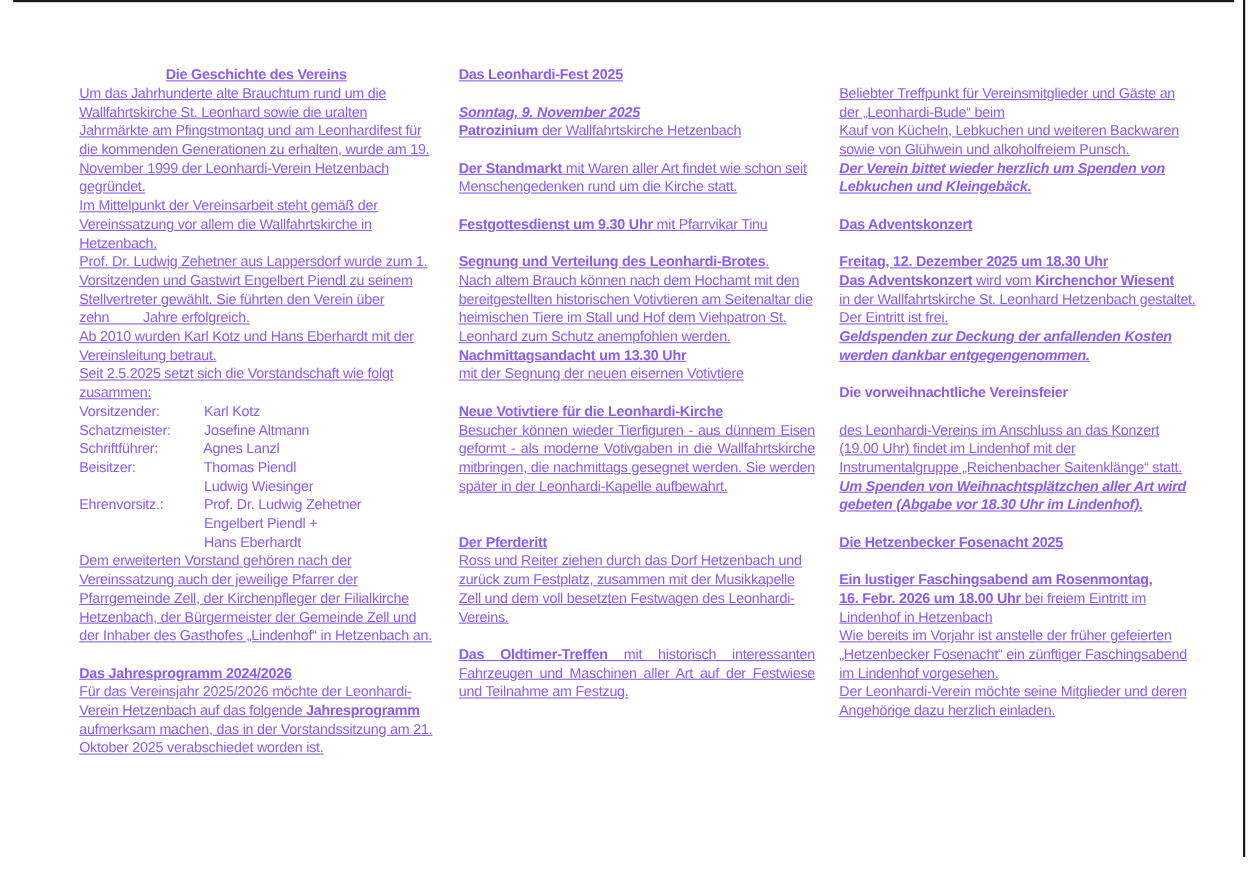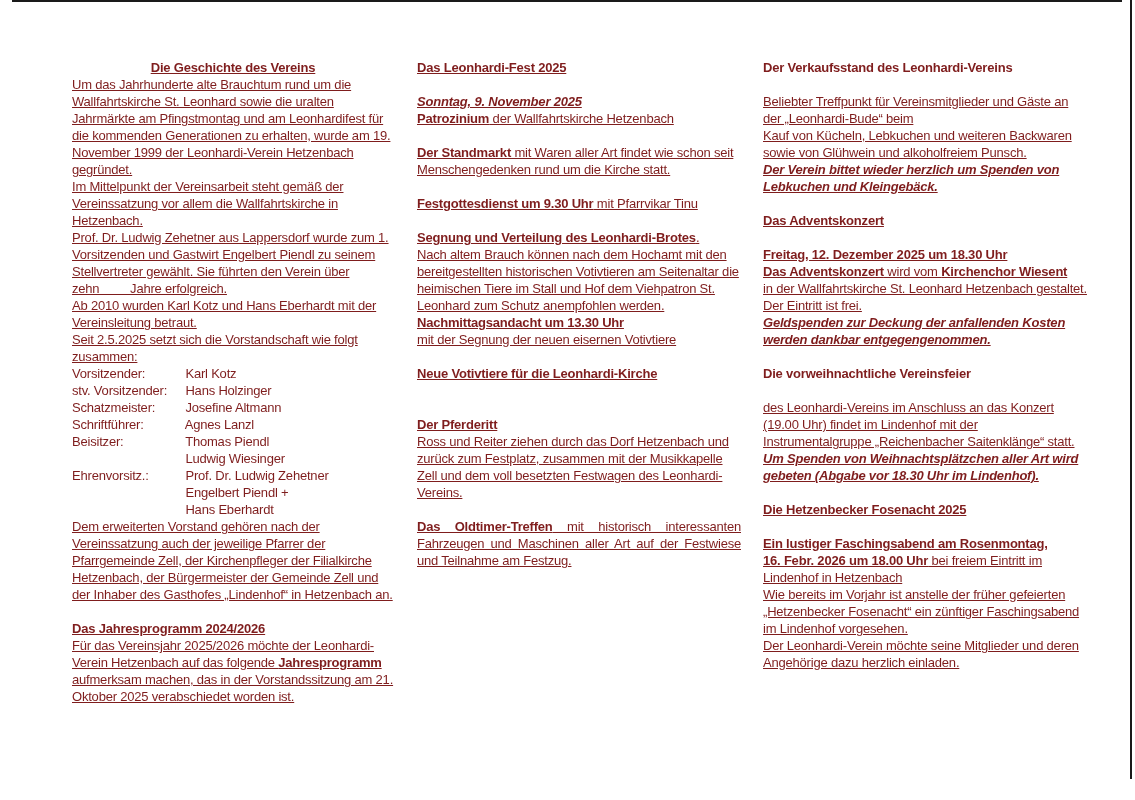--- a/index.html
+++ b/index.html
@@ -3,21 +3,21 @@
 <meta charset="utf-8">
 <title>Document</title>
 <style>
   html,body{margin:0;padding:0;background:#ffffff;}
   .page{
     position:relative;
     width:1135px;height:800px;
     background:#ffffff;
     font-family:"Liberation Sans",sans-serif;
     font-size:13px;line-height:17px;
-    color:#7f1d1d;
+    color:#8b5cf6;
     letter-spacing:-0.2px;
     overflow:hidden;
   }
   .border-line{position:absolute;background:#1a1a1a;}
   .top-border{left:12px;top:0;width:1110px;height:2px;}
   .right-border{left:1130px;top:0;width:2px;height:779px;}
   .col{position:absolute;top:59px;}
   .gap{height:17px;}
   .heading{font-weight:700;}
   .heading.u{text-decoration:underline;}
@@ -32,21 +32,20 @@
 </head>
 <body>
 
 <div class="page">
   <div class="border-line top-border"></div>
   <div class="border-line right-border"></div>
 <div class="col" style="left: 72px; width: 322px;">
       <div class="heading u center">Die Geschichte des Vereins</div>
       <div class="para"><span>Um das Jahrhunderte alte Brauchtum rund um die Wallfahrtskirche St. Leonhard sowie die uralten Jahrmärkte am Pfingstmontag und am Leonhardifest für die kommenden Generationen zu erhalten, wurde am 19. November 1999 der Leonhardi-Verein Hetzenbach gegründet.</span><br><span>Im Mittelpunkt der Vereinsarbeit steht gemäß der Vereinssatzung vor allem die Wallfahrtskirche in Hetzenbach.</span><br><span>Prof. Dr. Ludwig Zehetner aus Lappersdorf wurde zum 1. Vorsitzenden und Gastwirt Engelbert Piendl zu seinem Stellvertreter gewählt. Sie führten den Verein über zehn&nbsp;&nbsp;&nbsp;&nbsp;&nbsp;&nbsp;&nbsp;&nbsp; Jahre erfolgreich.</span><br><span>Ab 2010 wurden Karl Kotz und Hans Eberhardt mit der Vereinsleitung betraut.</span><br><span>Seit 2.5.2025 setzt sich die Vorstandschaft wie folgt zusammen:</span></div>
       <div class="vrow"><span class="vlabel">Vorsitzender:</span> <span>Karl Kotz</span></div>
-      <div class="vrow"><span class="vlabel">stv. Vorsitzender:</span> <span>Hans Holzinger</span></div>
       <div class="vrow"><span class="vlabel">Schatzmeister:</span> <span>Josefine Altmann</span></div>
       <div class="vrow"><span class="vlabel">Schriftführer:</span> <span>Agnes Lanzl</span></div>
       <div class="vrow"><span class="vlabel">Beisitzer:</span> <span>Thomas Piendl</span></div>
       <div class="vrow"><span class="vlabel"></span> <span>Ludwig Wiesinger</span></div>
       <div class="vrow"><span class="vlabel">Ehrenvorsitz.:</span> <span>Prof. Dr. Ludwig Zehetner</span></div>
       <div class="vrow"><span class="vlabel"></span> <span>Engelbert Piendl +</span></div>
       <div class="vrow"><span class="vlabel"></span> <span>Hans Eberhardt</span></div>
       <div class="para"><span>Dem erweiterten Vorstand gehören nach der Vereinssatzung auch der jeweilige Pfarrer der Pfarrgemeinde Zell, der Kirchenpfleger der Filialkirche Hetzenbach, der Bürgermeister der Gemeinde Zell und der Inhaber des Gasthofes „Lindenhof“ in Hetzenbach an.</span></div>
       <div class="gap"></div>
       <div class="heading u">Das Jahresprogramm 2024/2026</div>
@@ -57,28 +56,28 @@
       <div class="gap"></div>
       <div class="para"><span class="run-bi">Sonntag, 9. November 2025</span><br><span class="run-b">Patrozinium</span><span> der Wallfahrtskirche Hetzenbach</span></div>
       <div class="gap"></div>
       <div class="para"><span class="run-b">Der Standmarkt</span><span> mit Waren aller Art findet wie schon seit Menschengedenken rund um die Kirche statt.</span></div>
       <div class="gap"></div>
       <div class="para"><span class="run-b">Festgottesdienst um 9.30 Uhr</span><span> mit Pfarrvikar Tinu</span></div>
       <div class="gap"></div>
       <div class="para"><span class="run-b">Segnung und Verteilung des Leonhardi-Brotes</span><span>.</span><br><span>Nach altem Brauch können nach dem Hochamt mit den bereitgestellten historischen Votivtieren am Seitenaltar die heimischen Tiere im Stall und Hof dem Viehpatron St. Leonhard zum Schutz anempfohlen werden.</span><br><span class="run-b">Nachmittagsandacht um 13.30 Uhr</span><br><span>mit der Segnung der neuen eisernen Votivtiere</span></div>
       <div class="gap"></div>
       <div class="para"><span class="run-b">Neue Votivtiere für die Leonhardi-Kirche</span></div>
+      <div class="para justify"><span>Besucher können wieder Tierfiguren - aus dünnem Eisen geformt - als moderne Votivgaben in die Wallfahrtskirche mitbringen, die nachmittags gesegnet werden. Sie werden später in der Leonhardi-Kapelle aufbewahrt.</span></div>
       <div class="gap"></div>
       <div class="gap"></div>
       <div class="para"><span class="run-b">Der Pferderitt</span><br><span>Ross und Reiter ziehen durch das Dorf Hetzenbach und zurück zum Festplatz, zusammen mit der Musikkapelle Zell und dem voll besetzten Festwagen des Leonhardi-Vereins.</span></div>
       <div class="gap"></div>
       <div class="para justify"><span class="run-b">Das Oldtimer-Treffen</span><span> mit historisch interessanten Fahrzeugen und Maschinen aller Art auf der Festwiese und Teilnahme am Festzug.</span></div>
     </div>
     <div class="col" style="left: 763px; width: 325px;">
-      <div class="heading">Der Verkaufsstand des Leonhardi-Vereins</div>
       <div class="gap"></div>
       <div class="para"><span>Beliebter Treffpunkt für Vereinsmitglieder und Gäste an der „Leonhardi-Bude“ beim</span><br><span>Kauf von Kücheln, Lebkuchen und weiteren Backwaren sowie von Glühwein und alkoholfreiem Punsch.</span><br><span class="run-bi">Der Verein bittet wieder herzlich um Spenden von Lebkuchen und Kleingebäck.</span></div>
       <div class="gap"></div>
       <div class="heading u">Das Adventskonzert</div>
       <div class="gap"></div>
       <div class="para"><span class="run-b">Freitag, 12. Dezember 2025 um 18.30 Uhr</span><br><span class="run-b">Das Adventskonzert</span><span> wird vom </span><span class="run-b">Kirchenchor Wiesent</span><br><span>in der Wallfahrtskirche St. Leonhard Hetzenbach gestaltet.</span><br><span>Der Eintritt ist frei.</span><br><span class="run-bi">Geldspenden zur Deckung der anfallenden Kosten werden dankbar entgegengenommen.</span></div>
       <div class="gap"></div>
       <div class="heading">Die vorweihnachtliche Vereinsfeier</div>
       <div class="gap"></div>
       <div class="para"><span>des Leonhardi-Vereins im Anschluss an das Konzert (19.00 Uhr) findet im Lindenhof mit der Instrumentalgruppe „Reichenbacher Saitenklänge“ statt.</span><br><span class="run-bi">Um Spenden von Weihnachtsplätzchen aller Art wird gebeten (Abgabe vor 18.30 Uhr im Lindenhof).</span></div>

